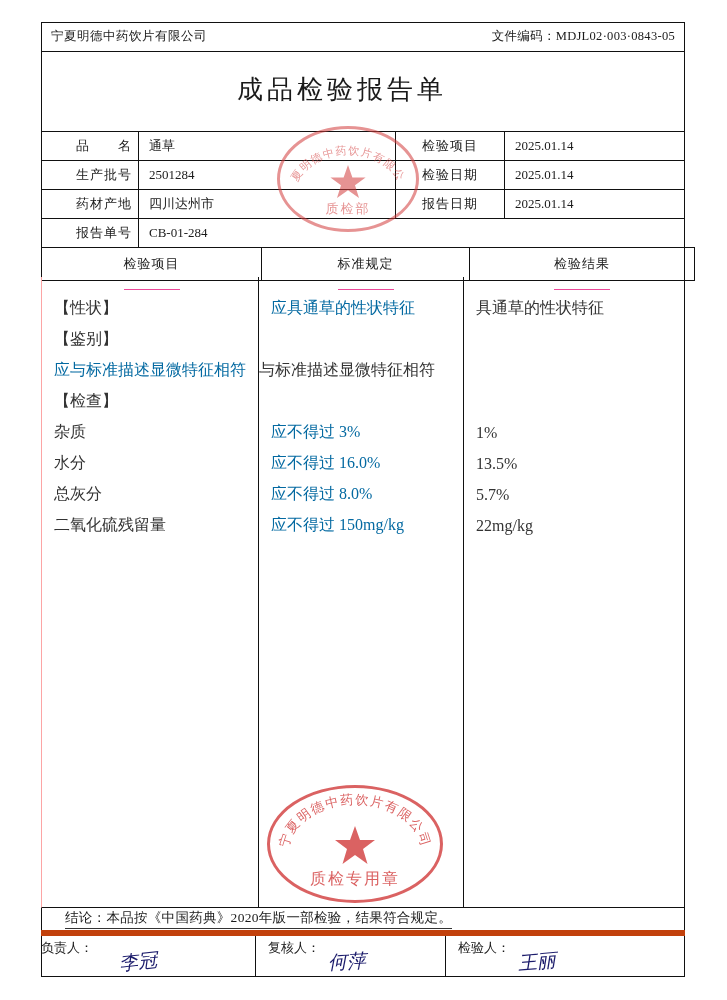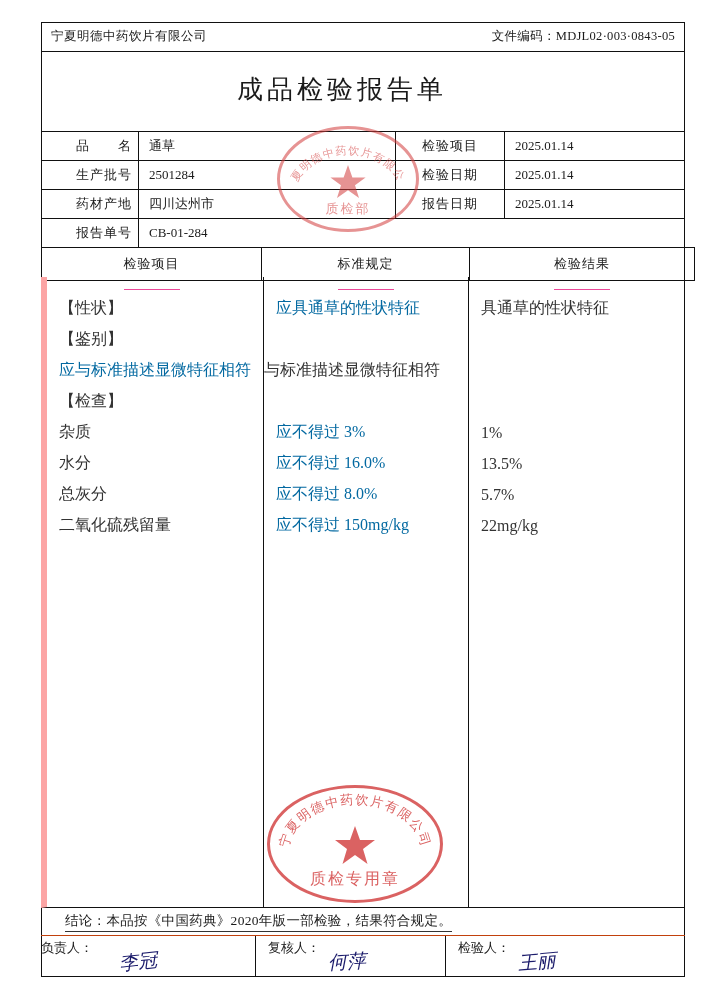--- a/index.html
+++ b/index.html
@@ -118,21 +118,21 @@
   .col-item { width: 217px; }
   .col-std { width: 205px; }
   .col-res { width: 222px; }
   .res-body-wrap {
     position: absolute;
     left: 41px;
     top: 277px;
     width: 644px;
     height: 631px;
     box-sizing: border-box;
-    border-left: 6px solid #fca5a5;
+    border-left: 1px solid #fca5a5;
     border-right: 1px solid #111;
     border-bottom: 1px solid #111;
   }
   .vline {
     position: absolute;
     top: 0;
     width: 0;
     border-left: 1px solid #111;
     height: 631px;
   }
@@ -155,21 +155,21 @@
   .spacer-row { height: 16px; }
 
   
   .conclusion {
     position: absolute;
     left: 41px;
     top: 908px;
     width: 644px;
     height: 28px;
     box-sizing: border-box;
-    border-bottom: 1px solid #c2410c;
+    border-bottom: 6px solid #c2410c;
     display: flex;
     align-items: center;
     font-size: 13.5px;
     padding-left: 24px;
     letter-spacing: .3px;
   }
   .conclusion .u { border-bottom: 1px solid #333; padding-bottom: 1px;}
 
   .signs {
     position: absolute;

